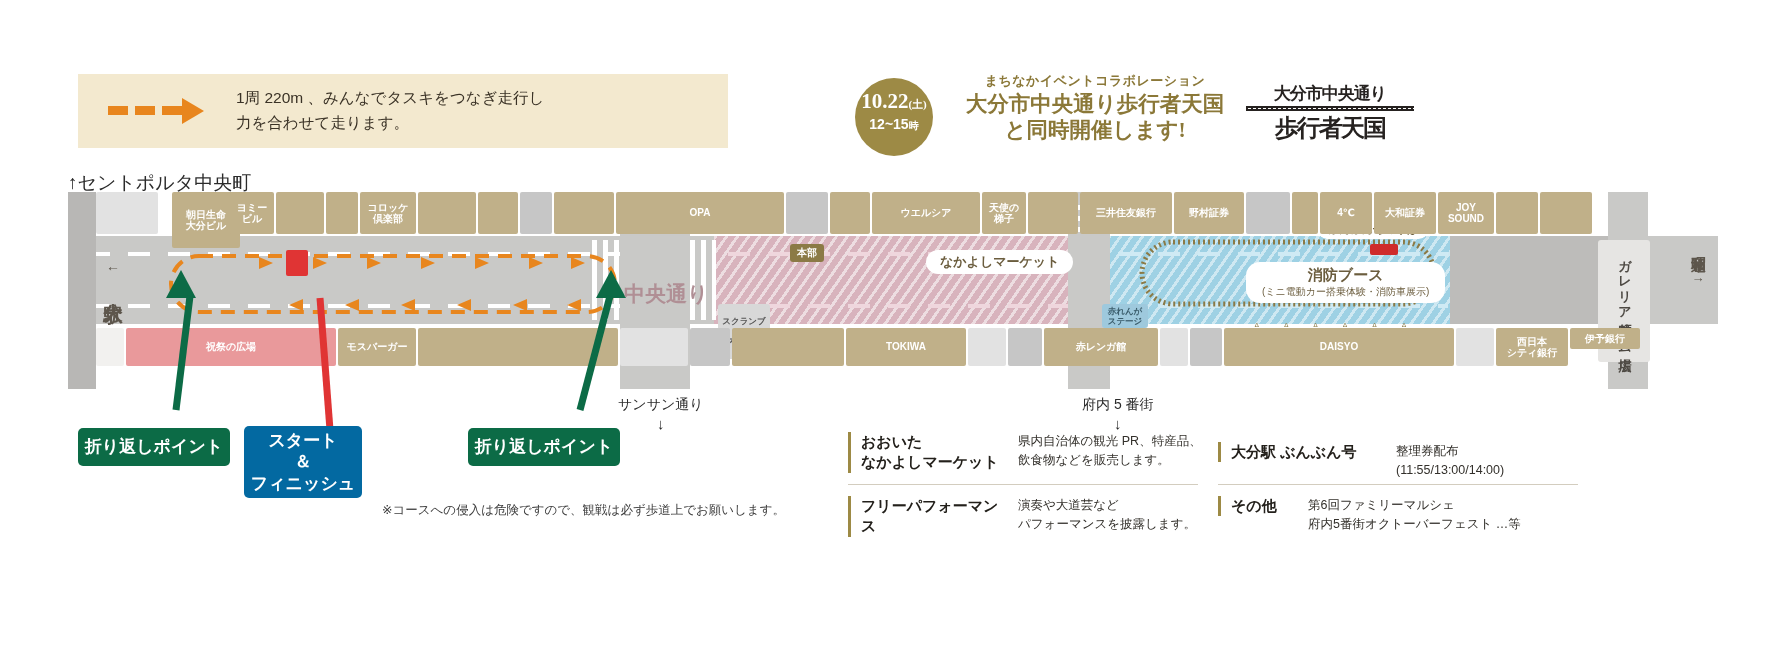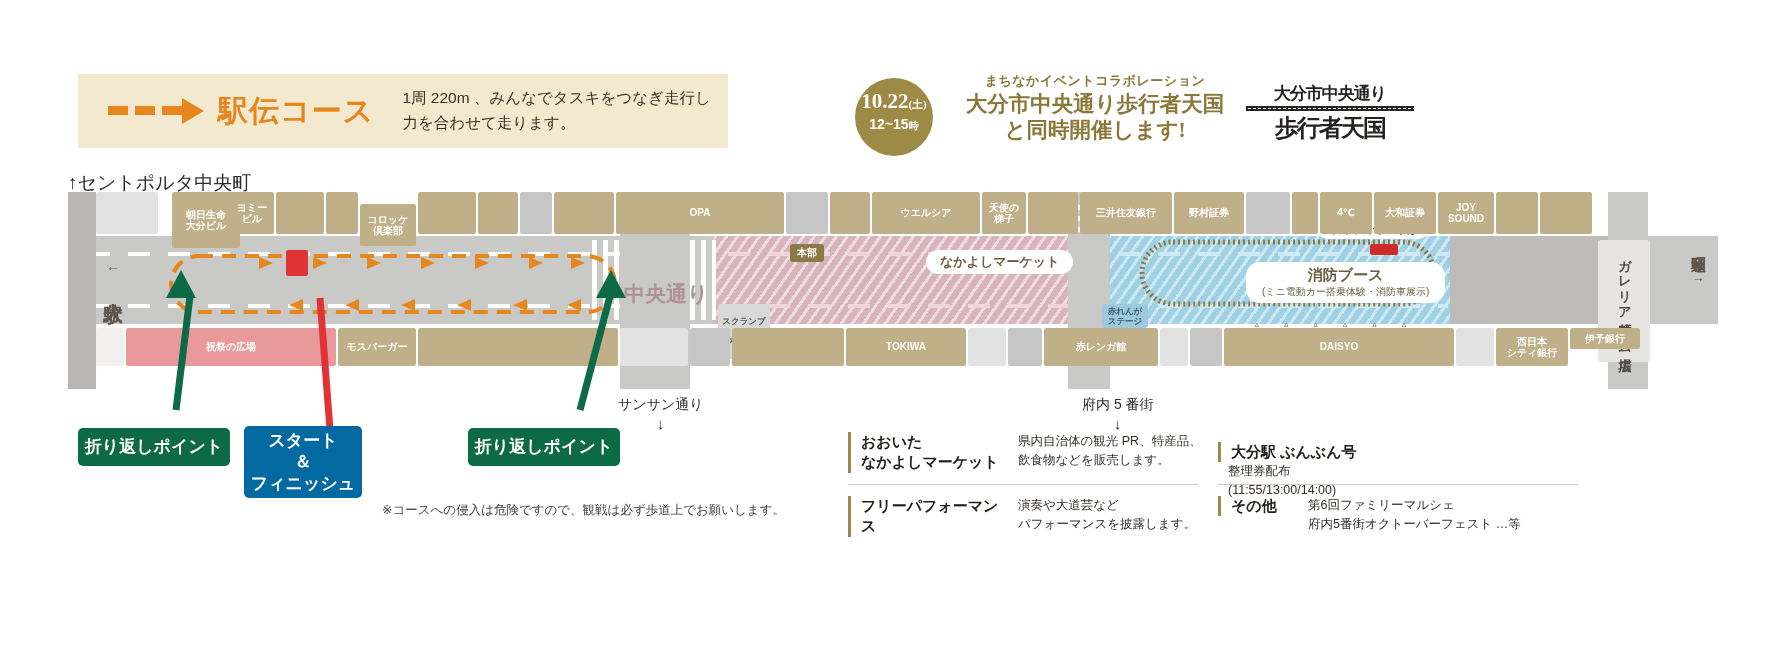--- a/index.html
+++ b/index.html
@@ -145,21 +145,20 @@
 </head>
 <body>
 
 <div id="course-banner">
   <div id="dash-arrow">
     <div class="dseg d1"></div>
       <div class="dseg d2"></div>
       <div class="dseg d3"></div>
     <div class="dhead"></div>
   </div>
-  <div id="course-title">駅伝コース</div>
   <div id="course-desc">
     <div>1周 220m 、みんなでタスキをつなぎ走行し</div>
     <div>力を合わせて走ります。</div>
   </div>
 </div>
 
 <div id="collab">
   <div id="collab-circle">
     <div id="collab-date">
       <span>10.22</span><span class="dow">(土)</span>
@@ -268,21 +267,21 @@
 ステージ</div>
 
   <div id="blocks-top">
       <div class="blk lgray" style="left: 28px; top: 0px; width: 62px; height: 42px; white-space: pre-line;"></div>
       <div class="blk" style="left: 104px; top: 0px; width: 68px; height: 56px; white-space: pre-line;">朝日生命
 大分ビル</div>
       <div class="blk" style="left: 162px; top: 0px; width: 44px; height: 42px; white-space: pre-line;">ヨミー
 ビル</div>
       <div class="blk" style="left: 208px; top: 0px; width: 48px; height: 42px; white-space: pre-line;"></div>
       <div class="blk" style="left: 258px; top: 0px; width: 32px; height: 42px; white-space: pre-line;"></div>
-      <div class="blk" style="left: 292px; top: 12px; width: 56px; height: 42px; white-space: pre-line;">コロッケ
+      <div class="blk" style="left: 292px; top: 0px; width: 56px; height: 42px; white-space: pre-line;">コロッケ
 倶楽部</div>
       <div class="blk" style="left: 350px; top: 0px; width: 58px; height: 42px; white-space: pre-line;"></div>
       <div class="blk" style="left: 410px; top: 0px; width: 40px; height: 42px; white-space: pre-line;"></div>
       <div class="blk gray" style="left: 452px; top: 0px; width: 32px; height: 42px; white-space: pre-line;"></div>
       <div class="blk" style="left: 486px; top: 0px; width: 60px; height: 42px; white-space: pre-line;"></div>
       <div class="blk" style="left: 548px; top: 0px; width: 168px; height: 42px; white-space: pre-line;">OPA</div>
       <div class="blk gray" style="left: 718px; top: 0px; width: 42px; height: 42px; white-space: pre-line;"></div>
       <div class="blk" style="left: 762px; top: 0px; width: 40px; height: 42px; white-space: pre-line;"></div>
       <div class="blk" style="left: 804px; top: 0px; width: 108px; height: 42px; white-space: pre-line;">ウエルシア</div>
       <div class="blk" style="left: 914px; top: 0px; width: 44px; height: 42px; white-space: pre-line;">天使の
@@ -356,21 +355,21 @@
   <div class="legend-desc" style="margin-left:10px;white-space:pre-line;">県内自治体の観光 PR、特産品、
 飲食物などを販売します。</div>
 </div>
 <div class="legend-sep" style="left:848px;top:484px;width:350px;"></div>
 <div class="legend-row" style="left:848px;top:496px;">
   <div class="legend-title" style="width:160px;white-space:pre-line;">フリーパフォーマンス</div>
   <div class="legend-desc" style="margin-left:10px;white-space:pre-line;">演奏や大道芸など
 パフォーマンスを披露します。</div>
 </div>
 
-<div class="legend-row" style="left:1218px;top:442px;flex-direction:column;">
+<div class="legend-row" style="left:1218px;top:442px;">
   <div class="legend-title" style="width:168px;white-space:pre-line;">大分駅 ぶんぶん号</div>
   <div class="legend-desc" style="margin-left:10px;white-space:pre-line;">整理券配布
 (11:55/13:00/14:00)</div>
 </div>
 <div class="legend-sep" style="left:1218px;top:484px;width:360px;"></div>
 <div class="legend-row" style="left:1218px;top:496px;">
   <div class="legend-title" style="width:80px;white-space:pre-line;">その他</div>
   <div class="legend-desc" style="margin-left:10px;white-space:pre-line;">第6回ファミリーマルシェ
 府内5番街オクトーバーフェスト …等</div>
 </div>

